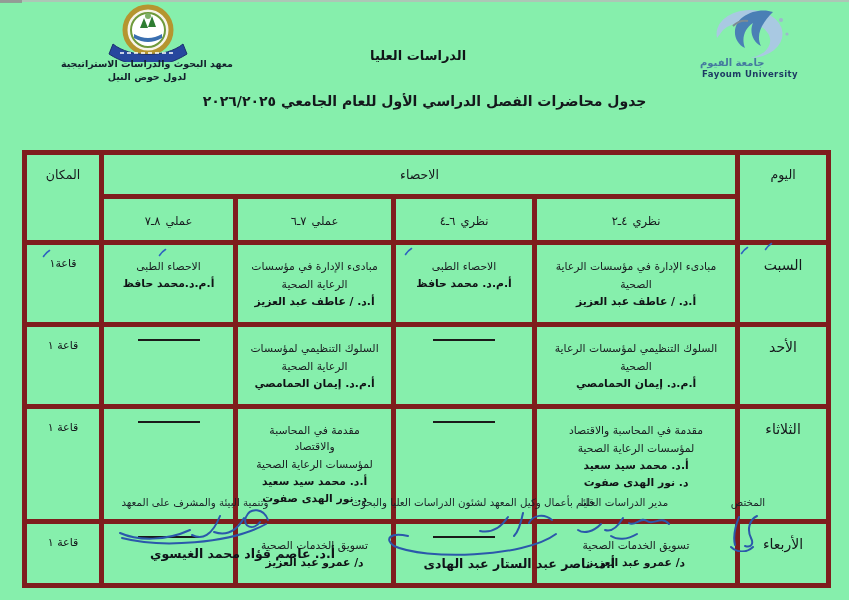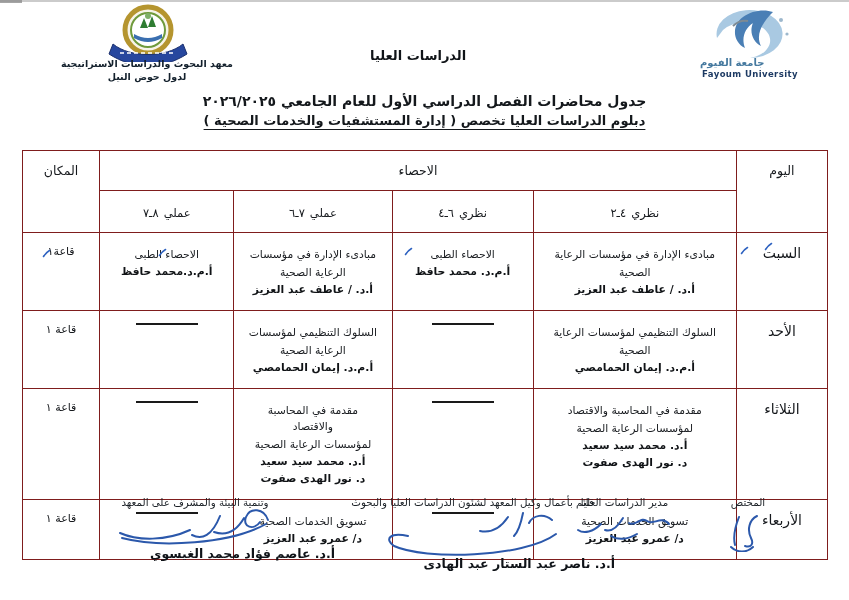--- a/index.html
+++ b/index.html
@@ -1,35 +1,35 @@
 <!DOCTYPE html>
 <html lang="ar" dir="rtl"><head>
 <meta charset="utf-8">
 <style>
   html,body{margin:0;padding:0;background:#e8e8e8;}
-  .page{position:relative;width:849px;height:600px;background:#ffffff;overflow:hidden;
+  .page{position:relative;width:849px;height:600px;background:#86efac;overflow:hidden;
         font-family:"DejaVu Sans",sans-serif;color:#1c1c1c;direction:rtl;}
   .abs{position:absolute;}
   .scan-edge-top{left:0;top:0;width:849px;height:2px;background:#b9b9b9;opacity:.75;}
   .scan-edge-corner{left:0;top:0;width:22px;height:3px;background:#8f8f8f;opacity:.8;}
 
   
   .inst-text{width:190px;left:52px;text-align:center;font-size:9.5px;font-weight:bold;color:#13202c;}
   .inst-l1{top:58px;}
   .inst-l2{top:71px;}
   .grad-studies{left:370px;top:48px;width:160px;text-align:left;font-size:13px;font-weight:bold;color:#101418;}
   .fay-ar{left:700px;top:57px;width:100px;text-align:left;font-size:10px;font-weight:bold;color:#45799f;}
   .fay-en{left:700px;top:69px;width:100px;text-align:center;font-size:8.5px;font-weight:bold;color:#1d3a63;letter-spacing:.4px;}
   .title1{left:0;top:93px;width:849px;text-align:center;font-size:14px;font-weight:bold;color:#14181c;}
   .title2{left:0;top:113px;width:849px;text-align:center;font-size:13px;font-weight:bold;color:#14181c;
           text-decoration:underline;text-decoration-thickness:1.4px;text-underline-offset:4px;}
 
   
   table.sched{position:absolute;left:22px;top:150px;width:806px;border-collapse:collapse;table-layout:fixed;}
-  table.sched th,table.sched td{border:1px solid #7f1d1d;padding:12px;vertical-align:top;overflow:hidden;}
+  table.sched th,table.sched td{border:5px solid #7f1d1d;padding:12px;vertical-align:top;overflow:hidden;}
   table.sched th{font-weight:normal;}
   .hdr-cell{font-size:12.5px;color:#16191d;text-align:center;padding-top:4px;}
   .slot-h{display:flex;direction:ltr;justify-content:center;align-items:center;gap:5px;
           font-size:11.5px;color:#16191d;padding-top:3px;}
   .rng{unicode-bidi:bidi-override;direction:ltr;}
   thead tr:nth-child(1){height:25px;}
   thead tr:nth-child(2){height:25px;}
   tbody tr:nth-child(1){height:62px;}
   tbody tr:nth-child(2){height:59px;}
   tbody tr:nth-child(3){height:76px;}
@@ -75,21 +75,20 @@
     <path d="M14,30 A33,24 0 1 1 47,50 A26,18 0 1 0 20,22 Z" fill="#a9c9e2"></path>
     <path d="M70,4 C60,14 52,26 58,38 C50,34 46,24 50,15 C42,20 38,30 42,40 C30,34 28,18 40,9 C49,2 62,1 70,4 Z" fill="#4a7fb5"></path>
     <path d="M30,18 C34,14 40,12 45,13" stroke="#7d8a94" stroke-width="2" fill="none"></path>
     <circle cx="78" cy="12" r="2" fill="#9db8cd"></circle>
     <circle cx="84" cy="26" r="1.6" fill="#9db8cd"></circle>
   </svg>
   <div class="abs fay-ar">جامعة الفيوم</div>
   <div class="abs fay-en">Fayoum University</div>
 
   <div class="abs title1">جدول محاضرات الفصل الدراسي الأول للعام الجامعي ٢٠٢٦/٢٠٢٥</div>
-  <div class="abs title2">دبلوم الدراسات العليا تخصص ( إدارة المستشفيات والخدمات الصحية )</div>
 
   <table class="sched" dir="rtl">
     <colgroup>
       <col style="width:91px">
         <col style="width:203px">
         <col style="width:141px">
       <col style="width:158px">
         <col style="width:134px">
         <col style="width:77px">
     </colgroup>

